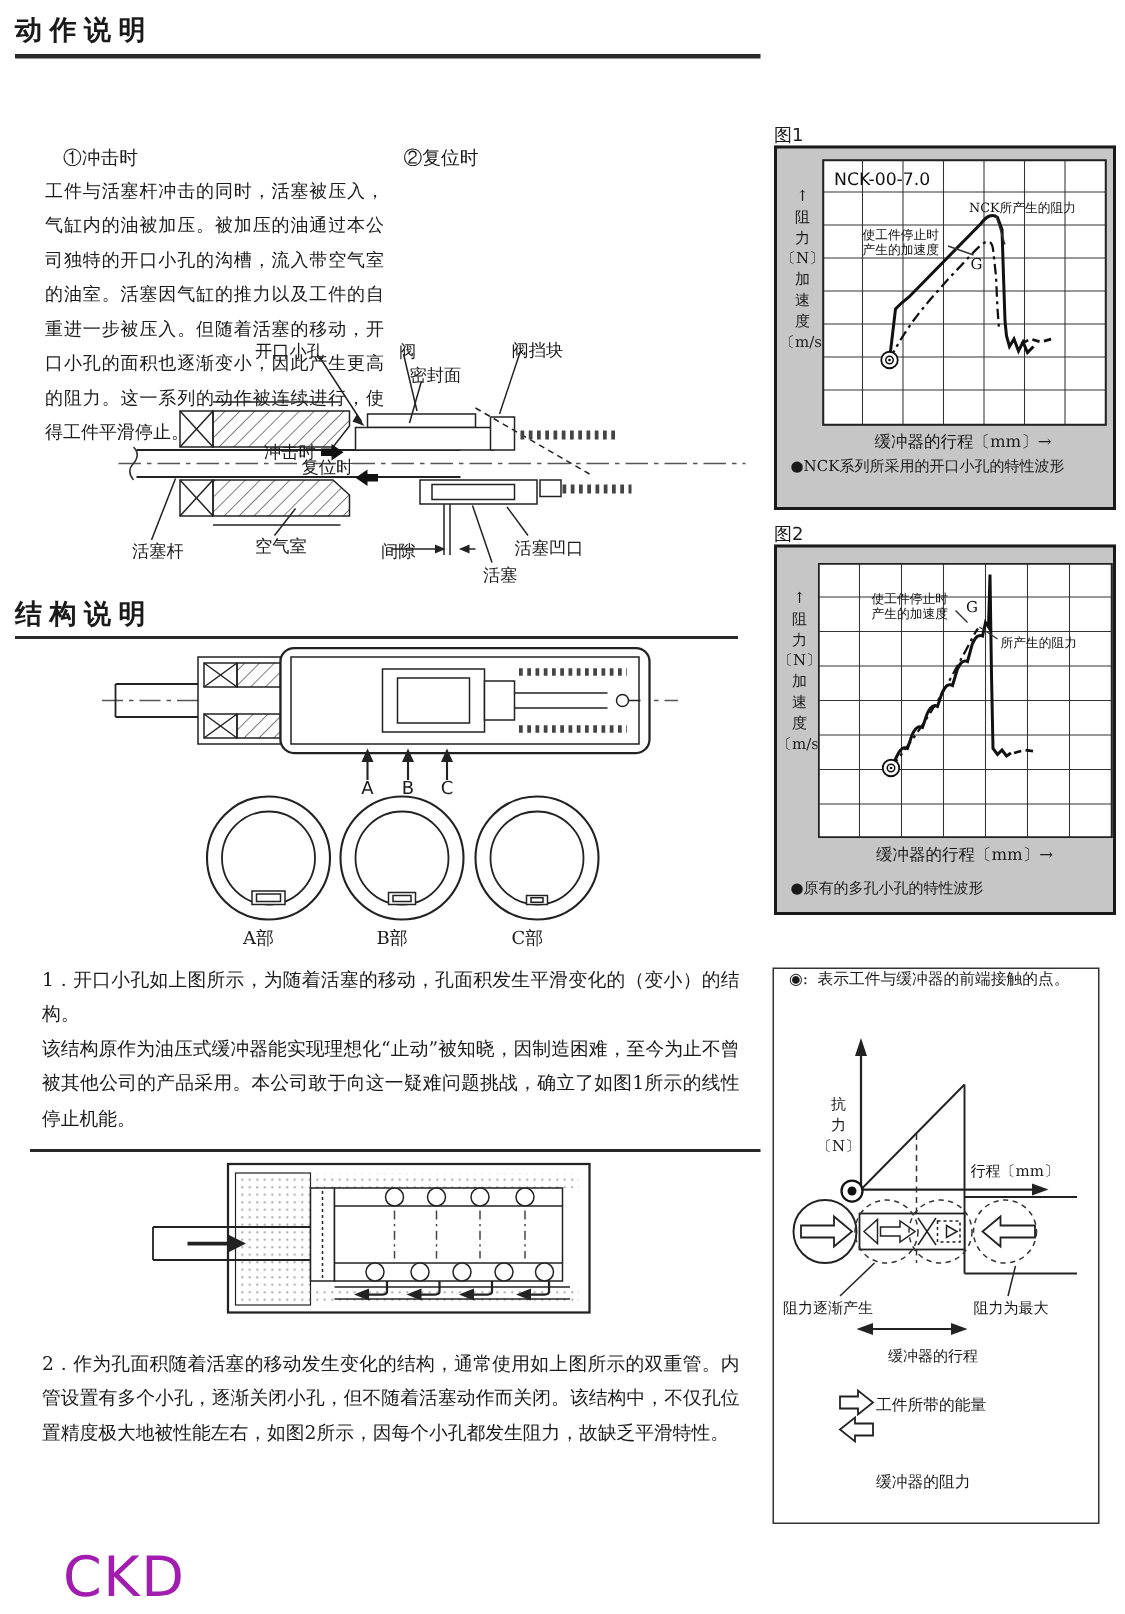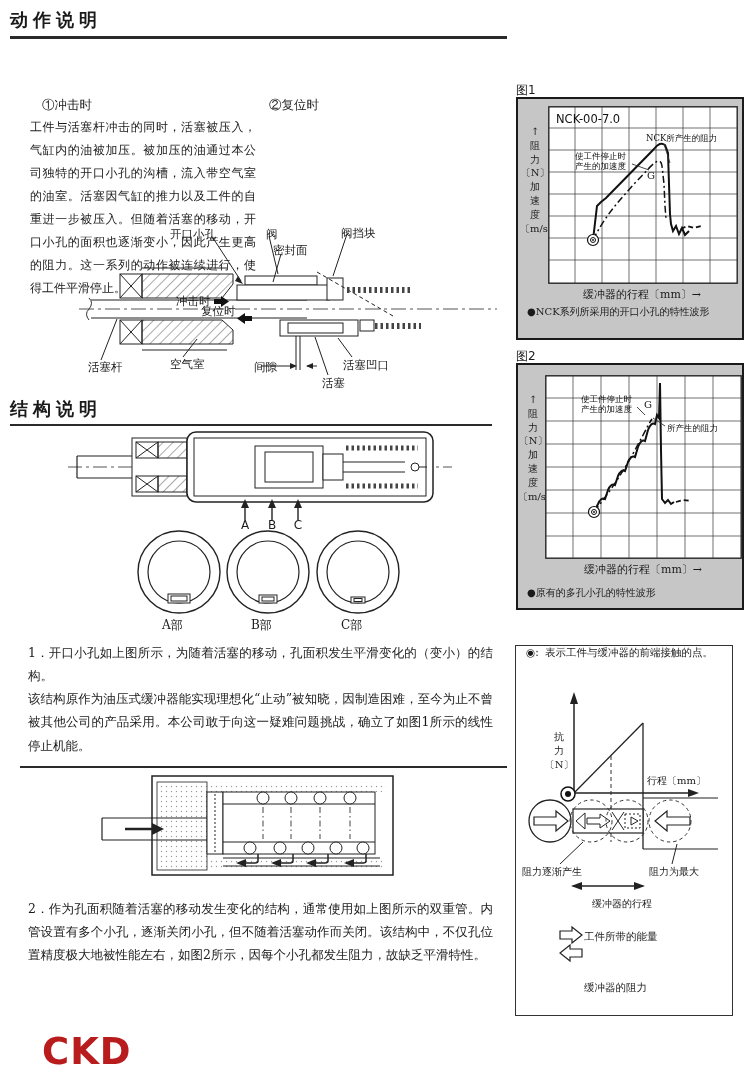--- a/index.html
+++ b/index.html
@@ -18,22 +18,22 @@
   .yaxis{position:absolute;white-space:pre-line;word-break:keep-all;text-align:center;
          font-size:10px;line-height:1.38;}
   .xaxis{position:absolute;text-align:center;font-size:11px;white-space:nowrap;}
   .caption{position:absolute;font-size:10px;line-height:1.35;}
   .notebox{position:absolute;background:#fff;border:1.5px solid #333;box-sizing:border-box;}
   .noteline{position:absolute;font-size:10.5px;white-space:nowrap;}
   .smalllbl{position:absolute;font-size:10px;white-space:nowrap;}
   .legendtxt{position:absolute;font-size:10.5px;white-space:nowrap;}
   .abc{position:absolute;font-size:12px;font-family:"DejaVu Sans",sans-serif;text-align:center;width:14px;}
   .circlbl{position:absolute;font-size:12px;width:34px;}
-  .logo{position:absolute;font-family:"DejaVu Sans",sans-serif;font-weight:bold;
-        font-size:37px;color:#b91c1c;letter-spacing:1px;}
+  .logo{position:absolute;font-family:"DejaVu Sans",sans-serif;font-weight:normal;
+        font-size:37px;color:#a21caf;letter-spacing:1px;}
 </style>
 </head>
 <body>
 
 <div id="page">
 
   <div class="abs sec-head" style="left:10px;top:8px;">动作说明</div>
   <div class="rule" style="left:10px;top:36px;width:497px;height:3px;"></div>
 
   <div class="abs" style="left:30px;top:97px;width:226px;">

